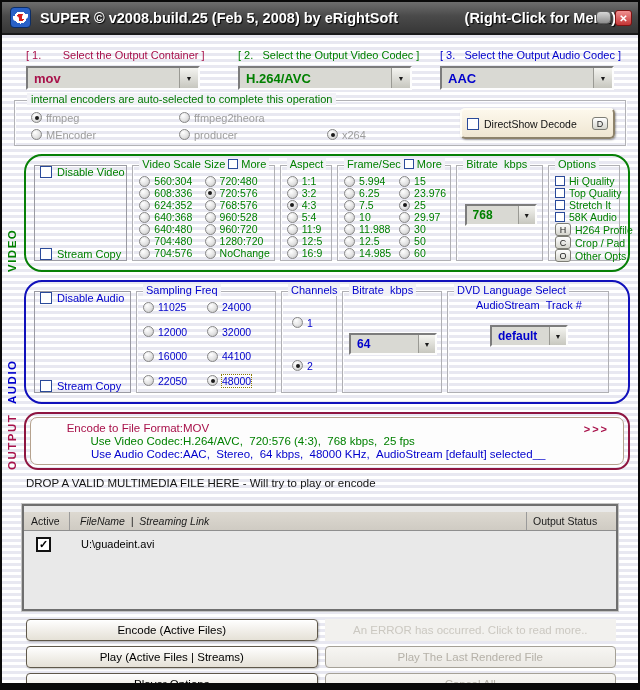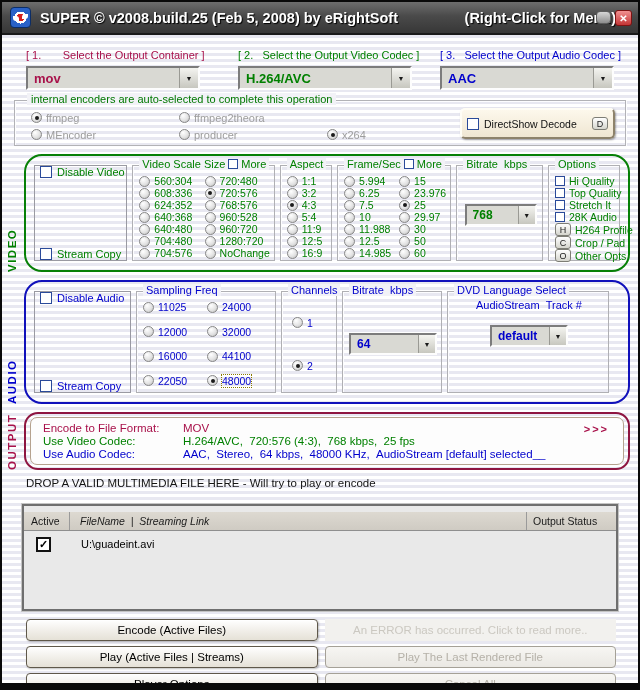--- a/index.html
+++ b/index.html
@@ -82,21 +82,21 @@
   .gb-center { display:flex; align-items:center; justify-content:center; height:100%; }
   .focusbox { outline:1px dotted #8a7a00; }
   .chan-col { display:flex; flex-direction:column; justify-content:space-around; height:100%; padding-left:4px; }
   .dvd-body { display:flex; flex-direction:column; align-items:center; height:100%; }
   .dvd-sub { font-size:11px; color:#0000CC; margin-top:-2px; }
   .dvd-body .combo { margin-top:14px; }
   
   .frame.outputF { height:58px; border:2px solid #8E1540; border-radius:14px; padding:3px 4px; display:block; }
   .outbox { height:100%; background:#fdfdfd; border:1px solid #b5a28e; border-radius:7px;
     padding:4px 12px; position:relative; display:flex; flex-direction:column; justify-content:space-around; }
-  .outrow { display:flex; font-size:11.5px; white-space:nowrap; }
+  .outrow { display:flex; font-size:11.5px; white-space:nowrap;text-align:right; }
   .outrow .lbl { width:140px; min-width:140px; }
   .out-more { position:absolute; right:14px; top:5px; color:#A8114A; font-weight:bold; font-size:11px; letter-spacing:2px; }
   .drop-hint { margin:7px 0 0 24px; font-size:11.5px; color:#141414; }
   
   .filelist { margin:15px 20px 0 20px; height:107px; border:2px solid #6f6f6f; background:#e9e9e9; box-shadow:0 0 0 1px #c4c4c4; }
   .fl-header { height:19px; background:linear-gradient(#ddd9d1,#cfcbc3); border-bottom:1px solid #8f8f8f;
     display:flex; align-items:stretch; font-size:10.5px; color:#1a1a1a;margin-top:6px; }
   .fl-col-active { width:46px; padding-left:7px; border-right:1px solid #9a9a9a; display:flex; align-items:center; }
   .fl-col-name { flex:1; padding-left:10px; display:flex; align-items:center;font-style:italic; }
   .fl-col-status { width:90px; border-left:1px solid #9a9a9a; display:flex; align-items:center; padding-left:6px; }
@@ -385,21 +385,21 @@
           <div class="opt">
               <span class="cb cb-sm"></span>
               <span>Top Quality</span>
             </div>
           <div class="opt">
               <span class="cb cb-sm"></span>
               <span>Stretch It</span>
             </div>
           <div class="opt">
               <span class="cb cb-sm"></span>
-              <span>28K Audio</span>
+              <span>58K Audio</span>
             </div>
           <div class="opt">
               <span class="keybtn">H</span>
               <span>H264 Profile</span>
             </div>
           <div class="opt">
               <span class="keybtn">C</span>
               <span>Crop / Pad</span>
             </div>
           <div class="opt">

